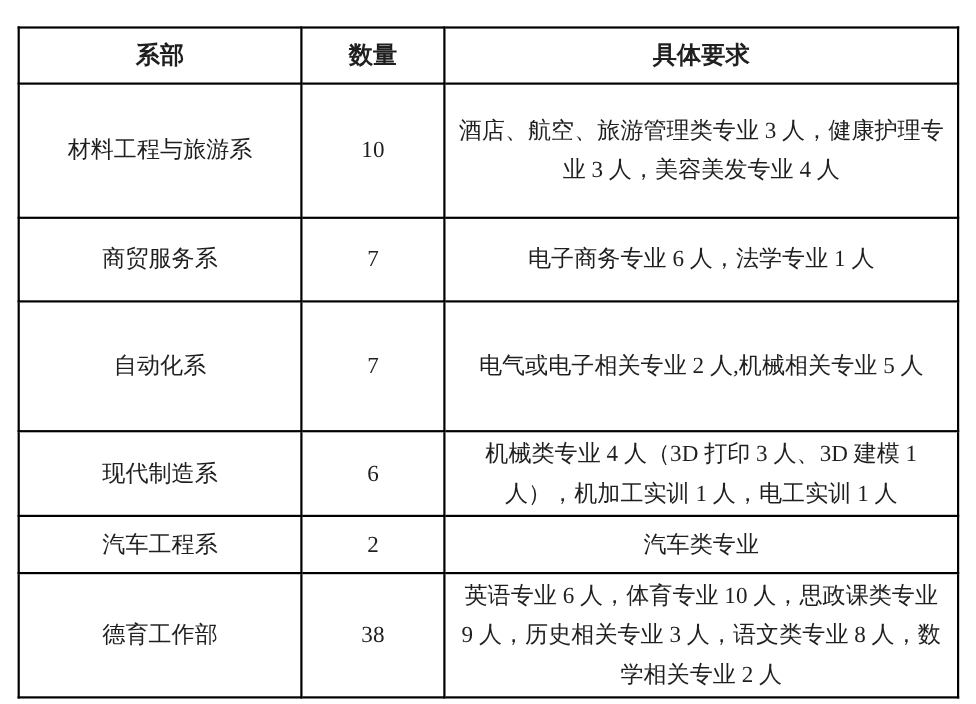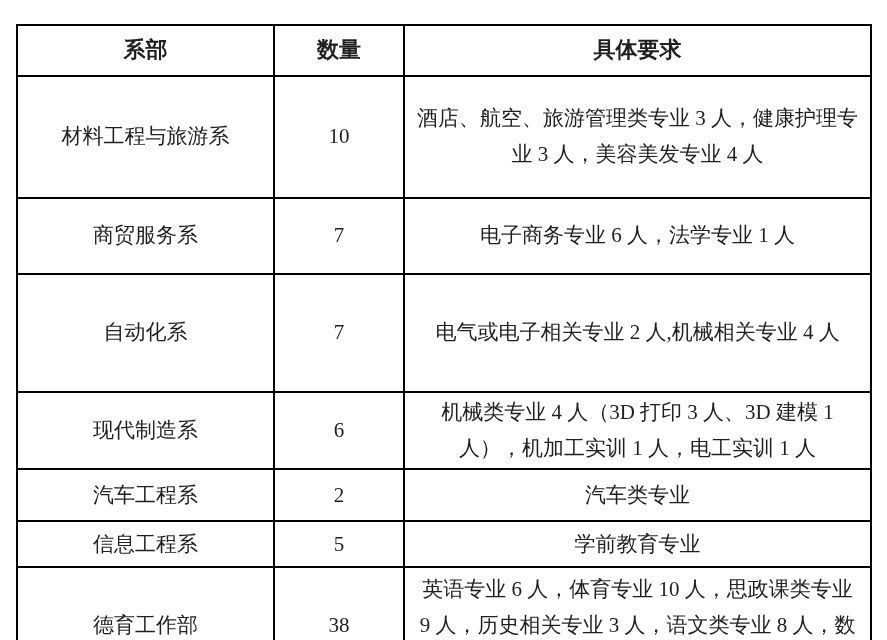--- a/index.html
+++ b/index.html
@@ -81,36 +81,31 @@
       <td class="req-cell">酒店、航空、旅游管理类专业 3 人，健康护理专业 3 人，美容美发专业 4 人</td>
     </tr>
     <tr>
       <td>商贸服务系</td>
       <td>7</td>
       <td class="req-cell">电子商务专业 6 人，法学专业 1 人</td>
     </tr>
     <tr>
       <td>自动化系</td>
       <td>7</td>
-      <td class="req-cell">电气或电子相关专业 2 人,机械相关专业 4 人</td>
+      <td class="req-cell">电气或电子相关专业 2 人,机械相关专业 5 人</td>
     </tr>
     <tr>
       <td>现代制造系</td>
       <td>6</td>
       <td class="req-cell">机械类专业 4 人（3D 打印 3 人、3D 建模 1 人），机加工实训 1 人，电工实训 1 人</td>
     </tr>
     <tr>
       <td>汽车工程系</td>
       <td>2</td>
       <td class="req-cell">汽车类专业</td>
     </tr>
     <tr>
-      <td>信息工程系</td>
-      <td>5</td>
-      <td class="req-cell">学前教育专业</td>
-    </tr>
-    <tr>
       <td>德育工作部</td>
       <td>38</td>
       <td class="req-cell">英语专业 6 人，体育专业 10 人，思政课类专业 9 人，历史相关专业 3 人，语文类专业 8 人，数学相关专业 2 人</td>
     </tr>
   </tbody>
 </table>
 
 </body></html>

